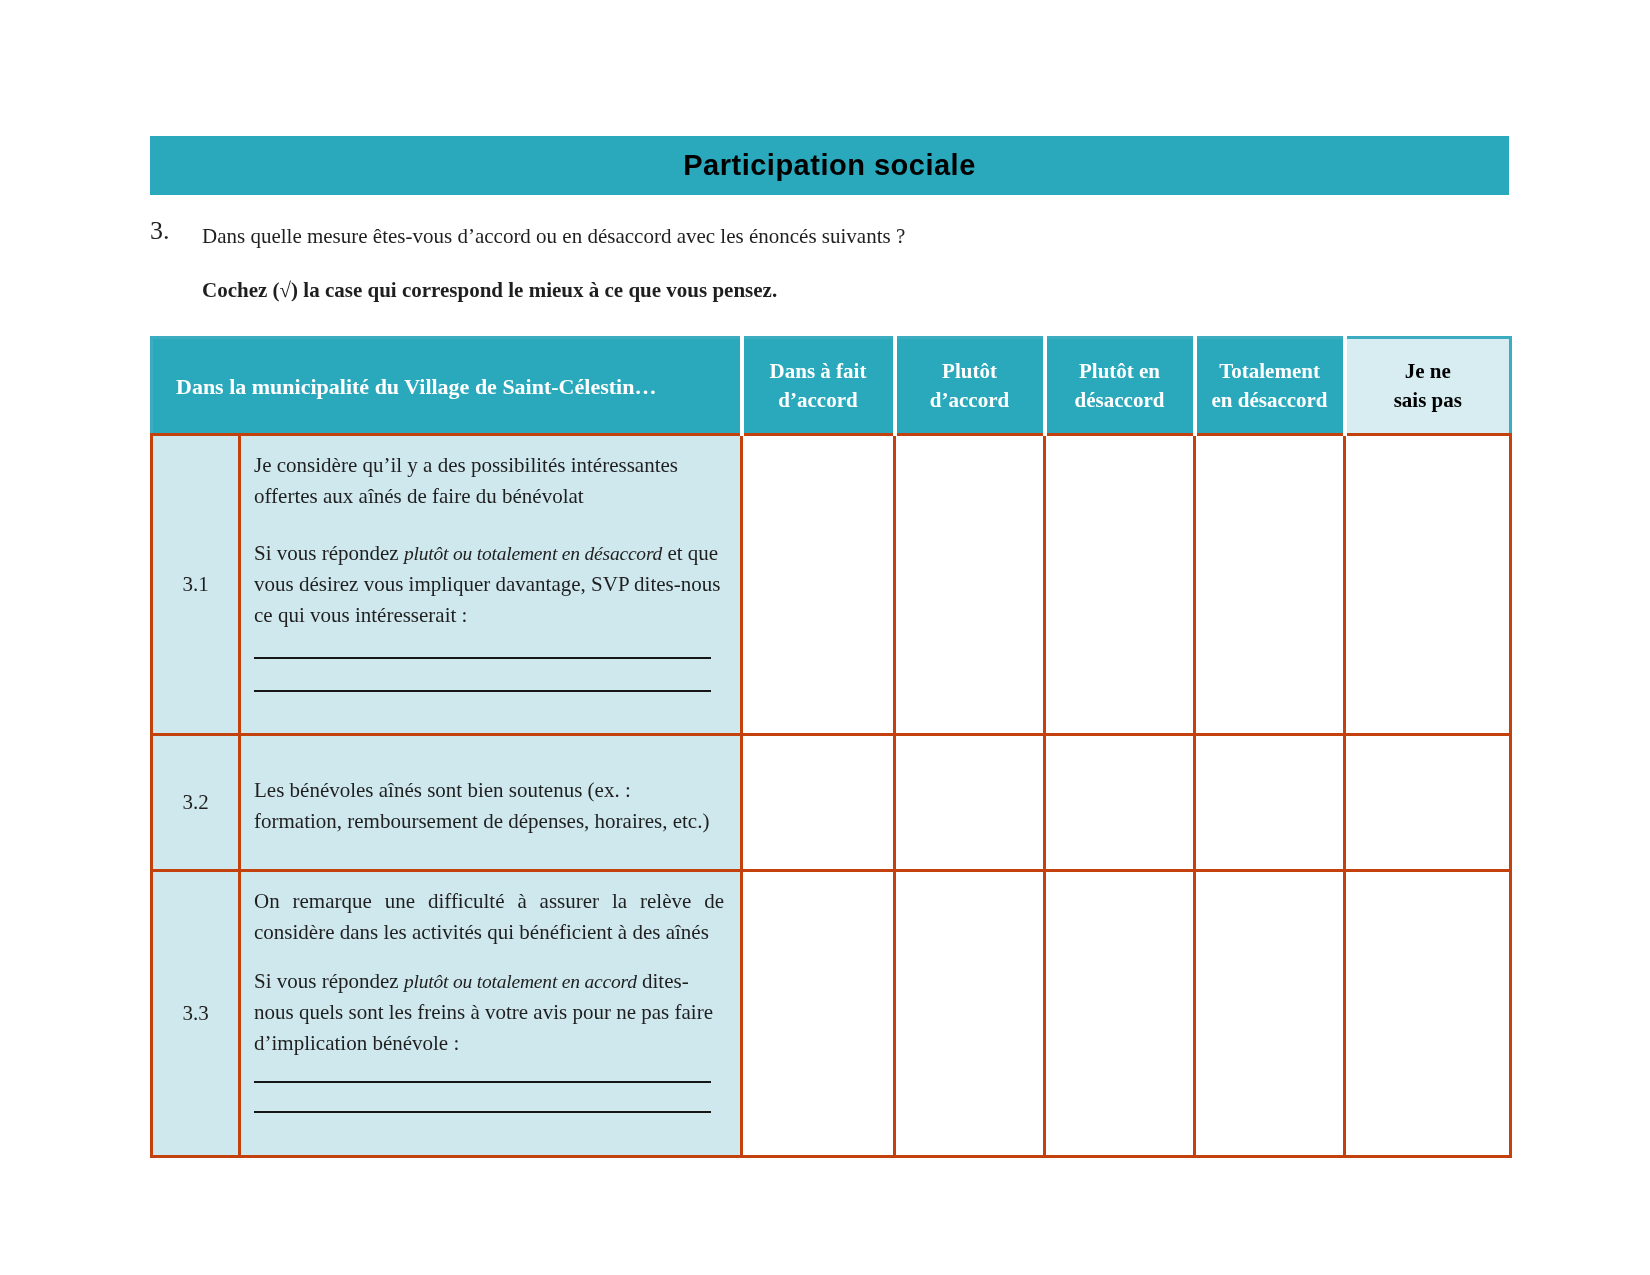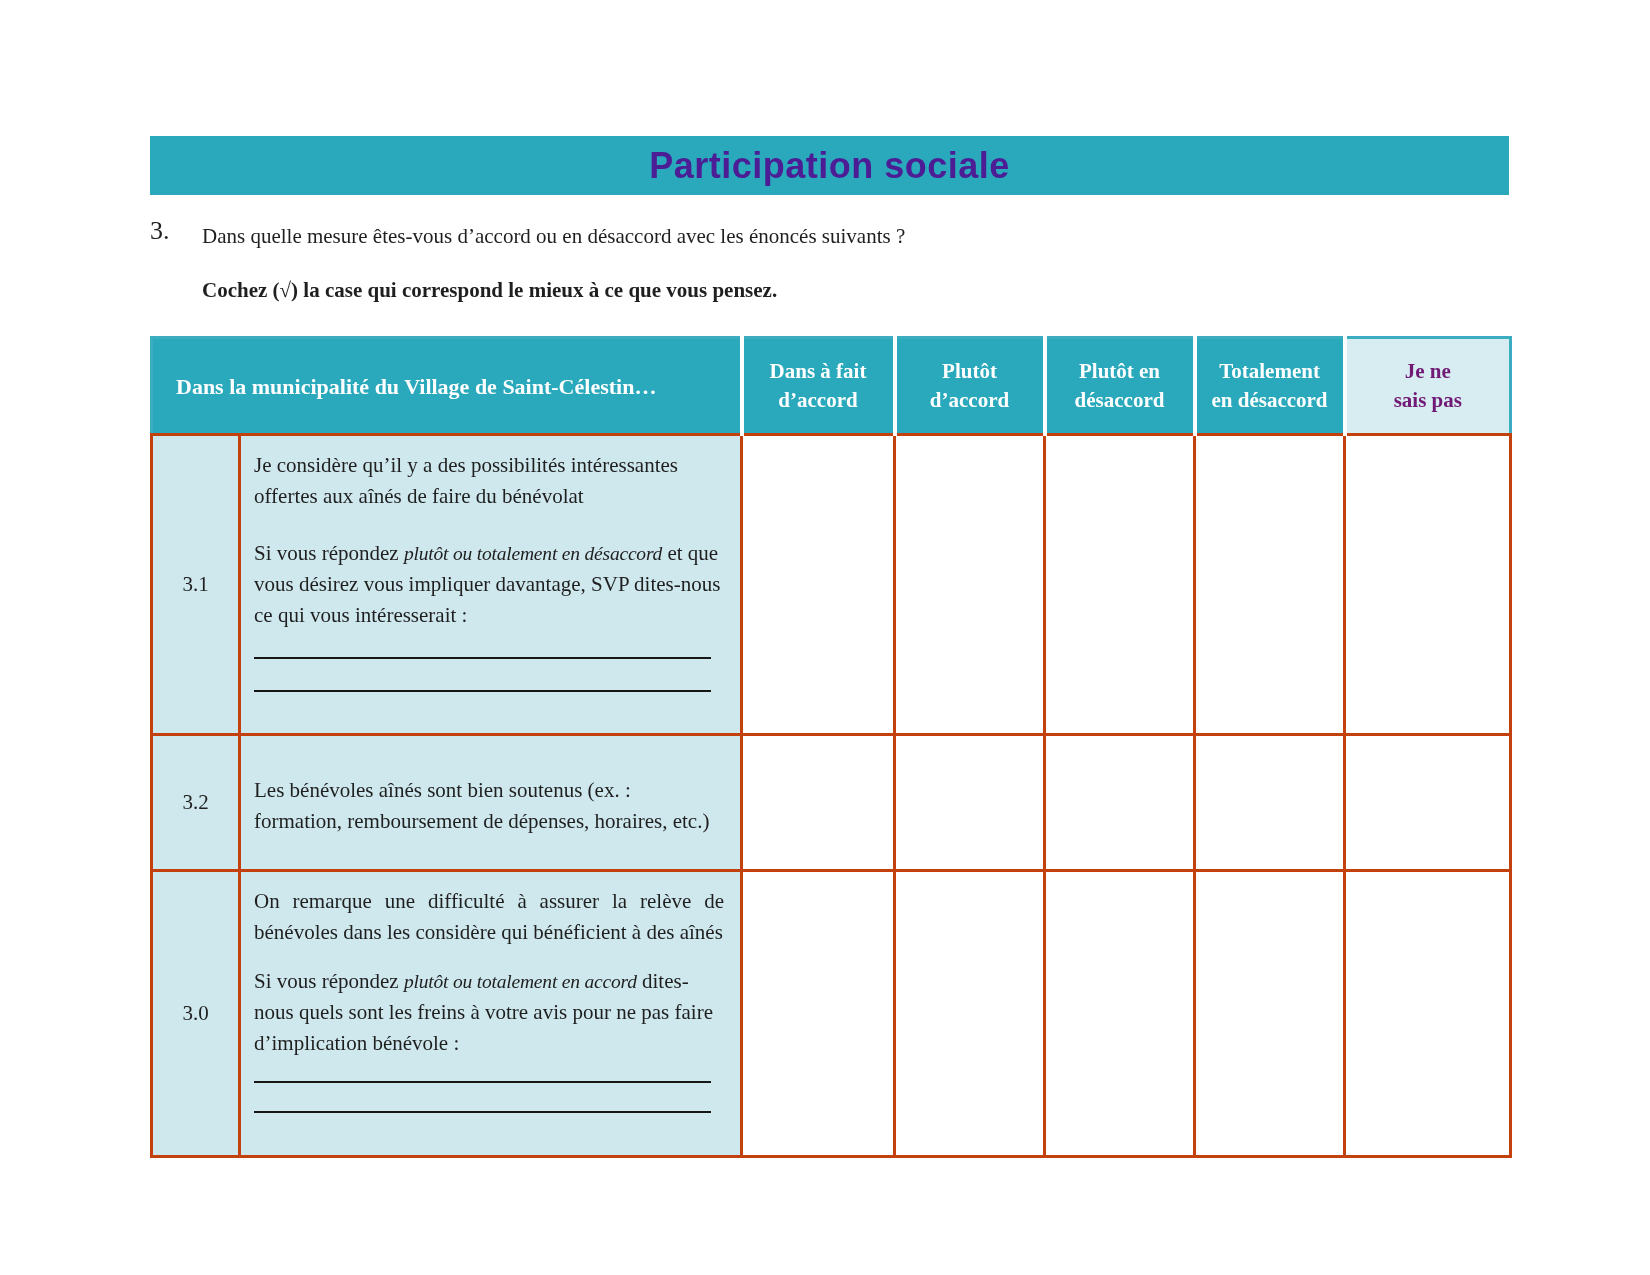--- a/index.html
+++ b/index.html
@@ -18,24 +18,24 @@
   }
   
   .banner {
     height: 59px;
     background: #2aa9bc;
     text-align: center;
     line-height: 59px;
   }
   .banner span {
     font-family: "Liberation Sans", "DejaVu Sans", sans-serif;
-    font-size: 36px;
+    font-size: 29px;
     font-weight: 600;
     letter-spacing: 0.5px;
-    color: #4c1d95;
+    color: #000000;
   }
   
   .question {
     display: flex;
     margin-top: 23px;
     font-size: 21px;
   }
   .qnum {
     width: 52px;
     flex: 0 0 52px;
@@ -76,21 +76,21 @@
     line-height: 29px;
   }
   th.th-statement {
     text-align: left;
     padding-left: 23px;
     font-size: 22px;
   }
   th.th-answer { text-align: center; padding: 0 4px; }
   th.th-dontknow {
     background: #d8edf2;
-    color: #701a75;
+    color: #000000;
     border-right: none;
   }
 
   tbody td { border: 3px solid #c2410c; }
   td.num {
     background: #cfe8ee;
     text-align: center;
     vertical-align: middle;
     font-size: 21px;
   }
@@ -202,23 +202,23 @@
           <td class="statement compact">
             <div class="p1">Les bénévoles aînés sont bien soutenus (ex. : formation, remboursement de dépenses, horaires, etc.)</div>
           </td>
           <td class="answer"></td>
           <td class="answer"></td>
           <td class="answer"></td>
           <td class="answer"></td>
           <td class="answer"></td>
         </tr>
         <tr class="row-33">
-          <td class="num">3.0</td>
+          <td class="num">3.3</td>
           <td class="statement">
-            <div class="p1 just">On remarque une difficulté à assurer la relève de bénévoles dans les considère qui bénéficient à des aînés</div>
+            <div class="p1 just">On remarque une difficulté à assurer la relève de considère dans les activités qui bénéficient à des aînés</div>
             <div class="p2-33"><span>Si vous répondez </span><em>plutôt ou totalement en accord</em><span> dites-nous quels sont les freins à votre avis pour ne pas faire d’implication bénévole :</span></div>
             <div class="write-line wl-33-1"></div>
             <div class="write-line wl-33-2"></div>
           </td>
           <td class="answer"></td>
           <td class="answer"></td>
           <td class="answer"></td>
           <td class="answer"></td>
           <td class="answer"></td>
         </tr>

